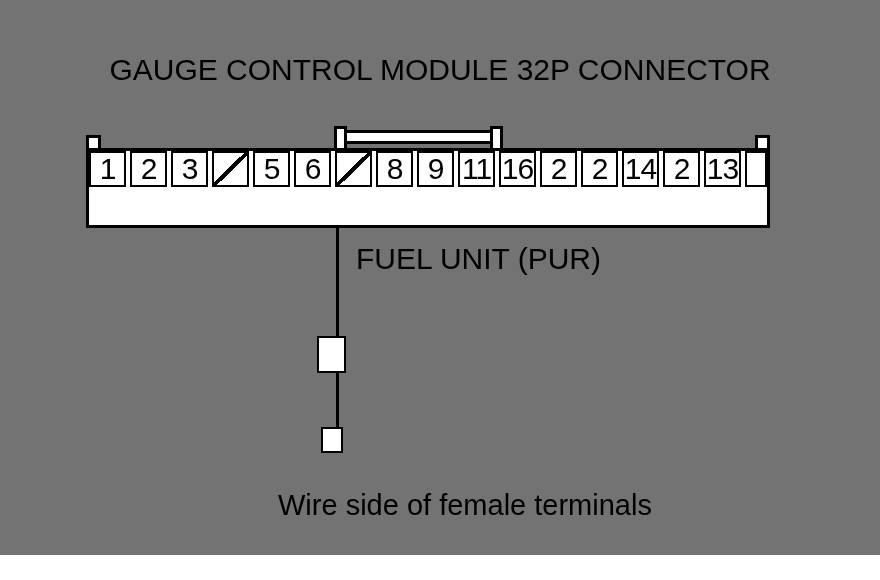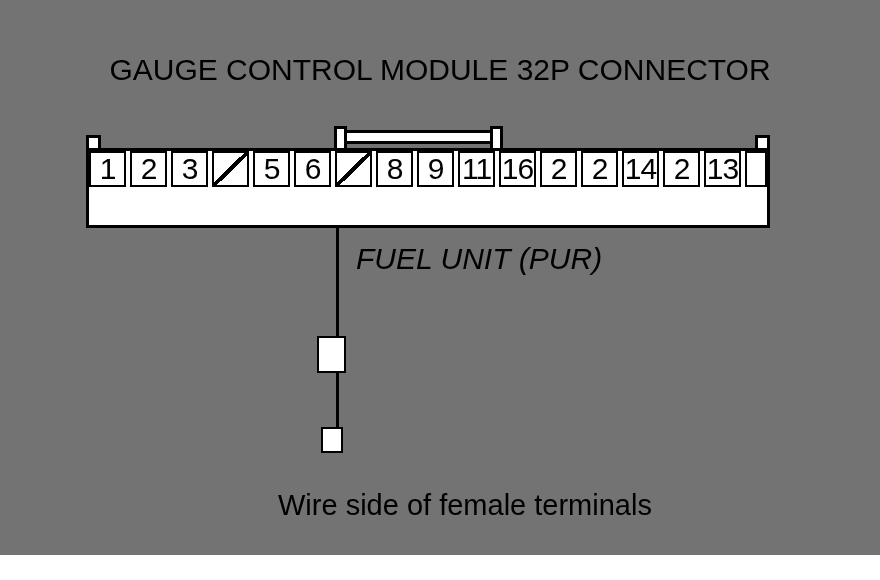--- a/index.html
+++ b/index.html
@@ -109,21 +109,20 @@
   }
   .terminal.large { left: 317px; top: 336px; width: 29px; height: 37px; }
   .terminal.small { left: 321px; top: 427px; width: 22px; height: 26px; }
 
   .wire-label {
     left: 356px;
     top: 244px;
     font-size: 30px;
     line-height: 30px;
     white-space: nowrap;
-    font-style: italic;
   }
 
   .caption {
     left: 230px;
     top: 490px;
     font-size: 29px;
     line-height: 30px;
     white-space: nowrap;
     margin-left: 48px;
   }

